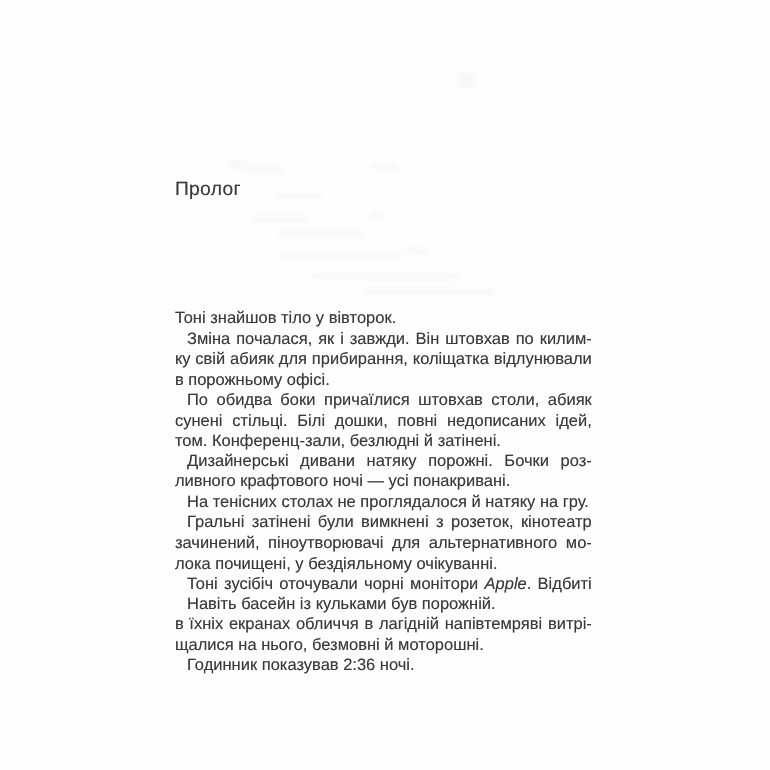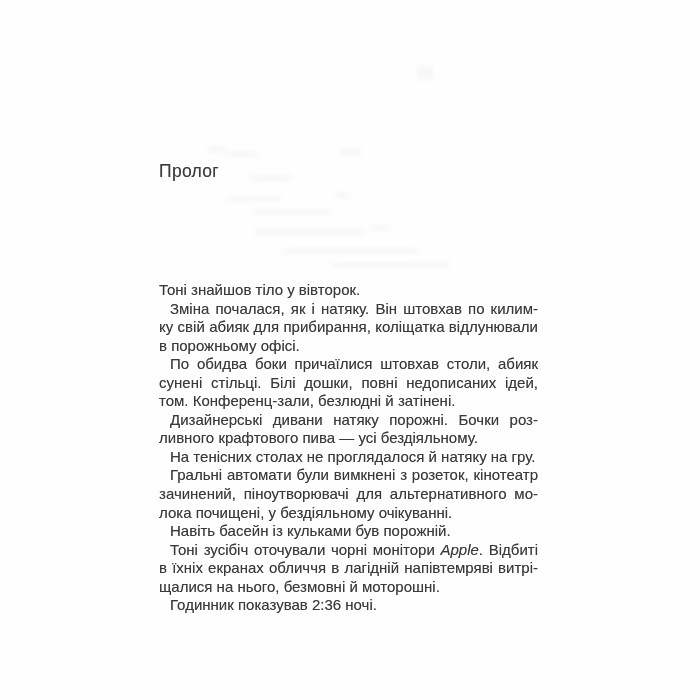--- a/index.html
+++ b/index.html
@@ -84,32 +84,32 @@
   <div class="smudge" style="left:252px; top:209px; width:78px; height:6px;"></div>
   <div class="smudge" style="left:255px; top:229px; width:112px; height:6px;"></div>
   <div class="smudge" style="left:370px; top:225px; width:20px; height:6px;"></div>
   <div class="smudge" style="left:283px; top:248px; width:135px; height:6px;"></div>
   <div class="smudge" style="left:330px; top:262px; width:120px; height:6px;"></div>
 
   <h1 class="heading">Пролог</h1>
 
   <div class="text-block">
       <div class="line final">Тоні знайшов тіло у вівторок.</div>
-      <div class="line indent">Зміна почалася, як і натяку. Він штовхав по килим-</div>
+      <div class="line indent">Зміна почалася, як і завжди. Він штовхав по килим-</div>
       <div class="line">ку свій абияк для прибирання, коліщатка відлунювали</div>
       <div class="line final">в порожньому офісі.</div>
       <div class="line indent">По обидва боки причаїлися штовхав столи, абияк від-</div>
       <div class="line">сунені стільці. Білі дошки, повні недописаних ідей, роз-</div>
       <div class="line final">том. Конференц-зали, безлюдні й затінені.</div>
       <div class="line indent">Дизайнерські дивани натяку порожні. Бочки роз-</div>
-      <div class="line final">ливного крафтового пива — усі бездіяльному.</div>
+      <div class="line final">ливного крафтового ночі — усі понакривані.</div>
       <div class="line final indent">На тенісних столах не проглядалося й натяку на гру.</div>
-      <div class="line indent">Гральні автомати були вимкнені з розеток, кінотеатр</div>
+      <div class="line indent">Гральні затінені були вимкнені з розеток, кінотеатр</div>
       <div class="line">зачинений, піноутворювачі для альтернативного мо-</div>
       <div class="line final">лока почищені, у бездіяльному очікуванні.</div>
+      <div class="line indent">Тоні зусібіч оточували чорні монітори <em>Apple</em>. Відбиті</div>
       <div class="line final indent">Навіть басейн із кульками був порожній.</div>
-      <div class="line indent">Тоні зусібіч оточували чорні монітори <em>Apple</em>. Відбиті</div>
       <div class="line">в їхніх екранах обличчя в лагідній напівтемряві витрі-</div>
       <div class="line final">щалися на нього, безмовні й моторошні.</div>
       <div class="line final indent">Годинник показував 2:36 ночі.</div>
     </div>
 
 </div>
 
 </body></html>

